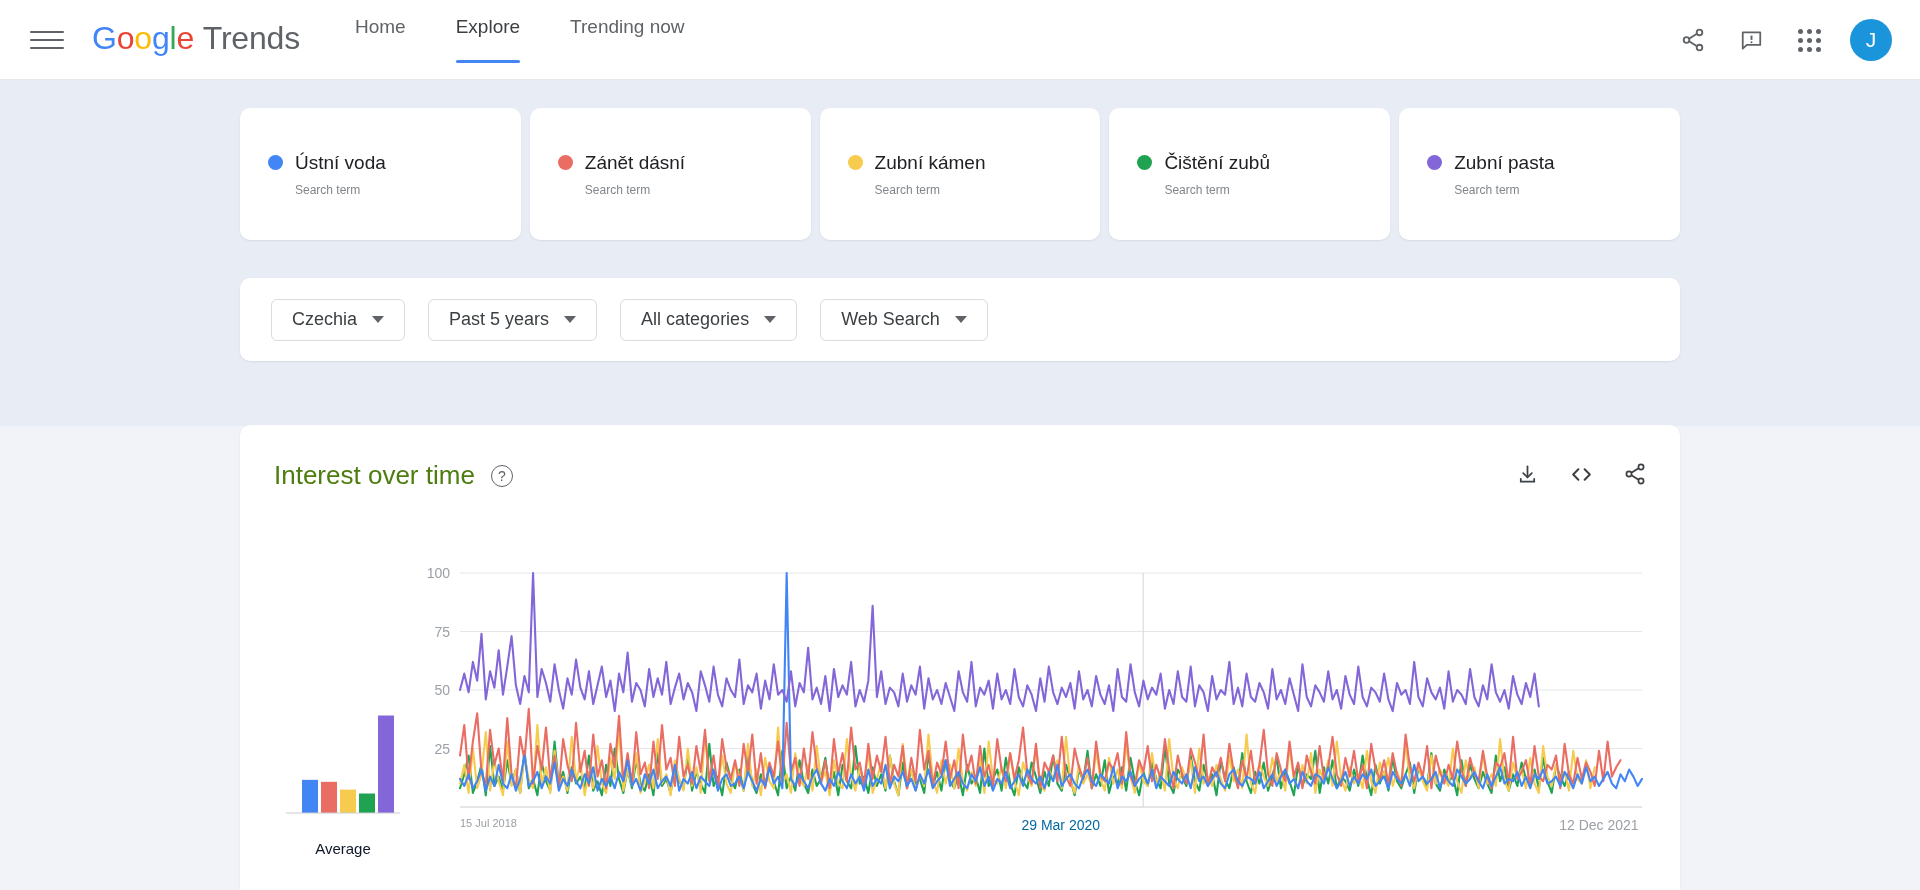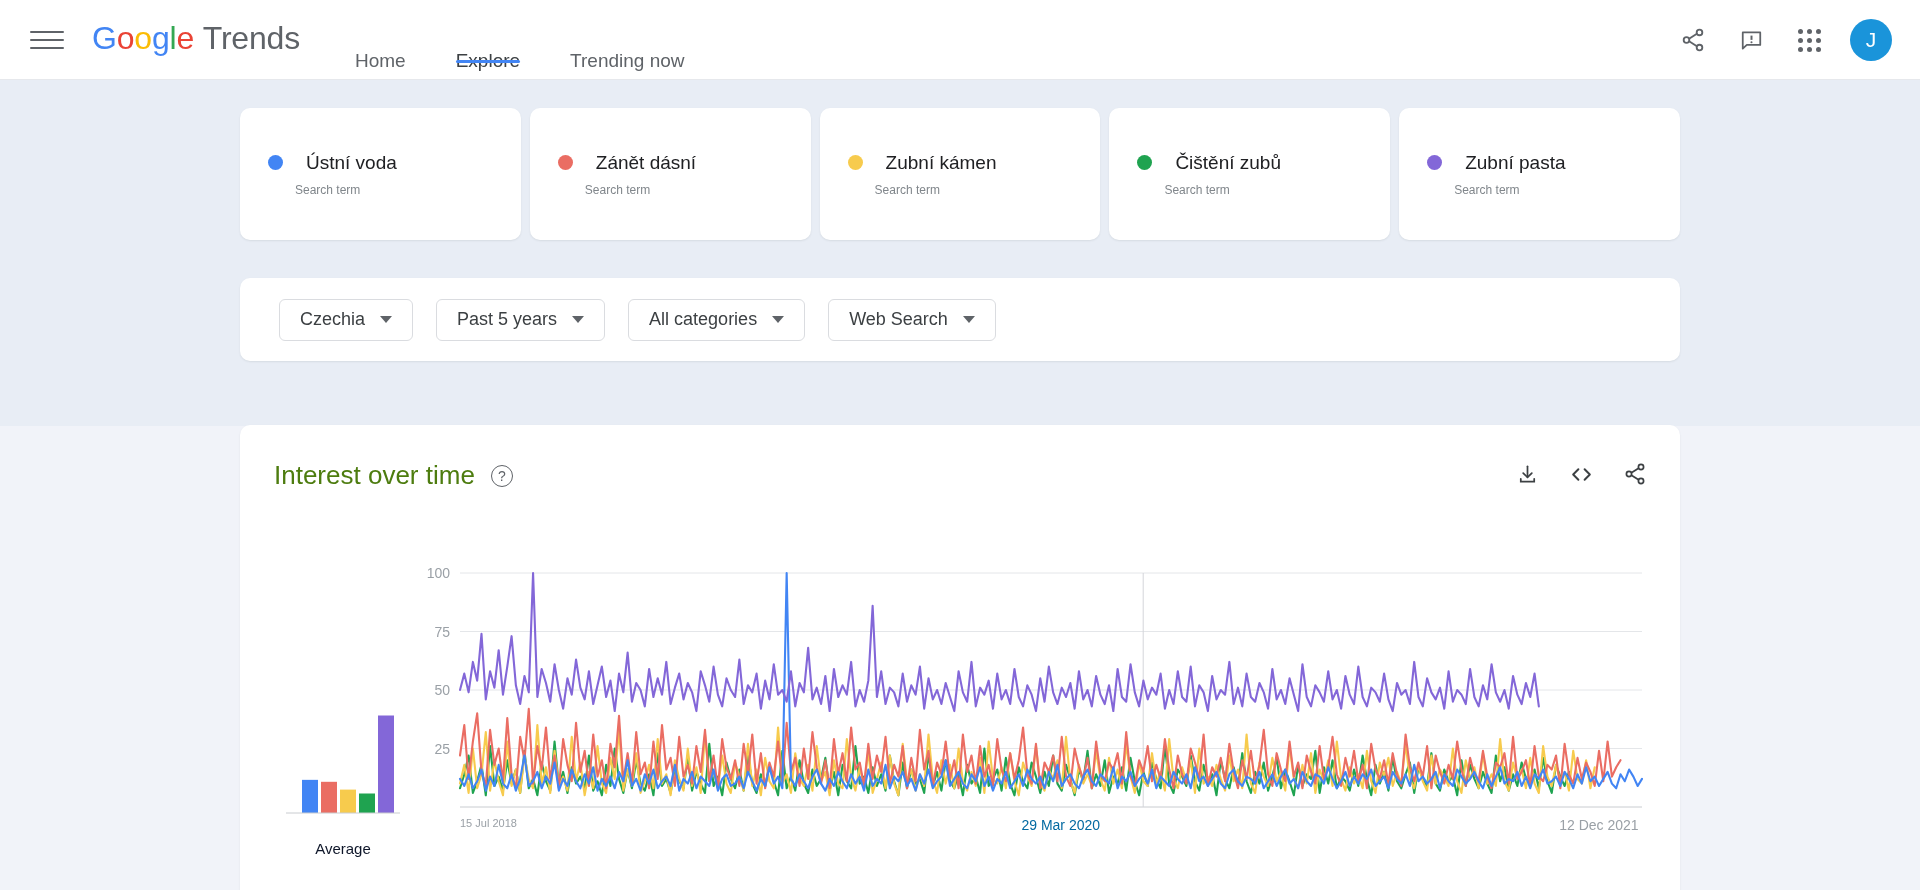--- a/index.html
+++ b/index.html
@@ -24,22 +24,22 @@
   .hamburger span{ display:block; height:2px; background:#5f6368; border-radius:1px; }
 
   .brand{ position:absolute; left:92px; top:20px; font-size:32px; letter-spacing:-.2px; white-space:nowrap;}
   .brand .g1{color:#4285F4}.brand .o1{color:#EA4335}.brand .o2{color:#FBBC05}
   .brand .g2{color:#4285F4}.brand .l{color:#34A853}.brand .e{color:#EA4335}
   .brand .trends{ color:#5f6368; font-weight:400; }
   .brand b{ font-weight:400; }
 
   .navtabs{ position:absolute; left:330px; top:0; height:80px; display:flex; align-items:center; gap:0; }
   .navtab{
-    position:relative; height:80px; display:flex; align-items:flex-end;
-    padding:8px 25px; font-size:19px; color:#5f6368; cursor:pointer; white-space:nowrap;
+    position:relative; height:80px; display:flex; align-items:flex-start;
+    padding:16px 25px; font-size:19px; color:#5f6368; cursor:pointer; white-space:nowrap;
   }
   .navtab.active{ color:#3c4043; }
   .navtab.active::after{
     content:""; position:absolute; left:25px; right:25px; bottom:17px;
     height:3px; background:#4285F4; border-radius:2px;
   }
 
   .topicons{ position:absolute; right:22px; top:0; height:80px; display:flex; align-items:center; gap:0; }
   .ticon{
     width:58px; height:58px; display:flex; align-items:center; justify-content:center;
@@ -58,30 +58,30 @@
   .band-bottom{ position:absolute; left:0; top:426px; width:1920px; height:464px; background:#f1f3f9; }
 
   
   .cards{ position:absolute; left:240px; top:108px; width:1440px; height:132px; display:flex; gap:9px; }
   .card{
     flex:1; background:#fff; border-radius:10px;
     padding:0 28px; display:flex; flex-direction:column; justify-content:center;
     box-shadow:0 1px 2px rgba(60,64,67,.10);
     cursor:pointer;
   }
-  .card-row{ display:flex; align-items:center; gap:23px; }
+  .card-row{ display:flex; align-items:center; gap:12px; }
   .dot{ width:15px; height:15px; border-radius:50%; flex:none; }
   .card-term{ font-size:19px; color:#202124; white-space:nowrap; }
   .card-sub{ font-size:12px; color:#80868b; margin-top:9px; margin-left:27px; }
 
   
   .filterbar{
     position:absolute; left:240px; top:278px; width:1440px; height:83px;
     background:#fff; border-radius:10px; box-shadow:0 1px 2px rgba(60,64,67,.10);
-    display:flex; align-items:center; padding-left:39px; gap:23px;
+    display:flex; align-items:center; padding-left:31px; gap:23px;
   }
   .chip{
     height:42px; border:1px solid #dadce0; border-radius:6px; background:#fff;
     display:flex; align-items:center; gap:15px; padding:0 20px;
     font-size:18px; color:#3c4043; cursor:pointer; white-space:nowrap;
     font-family:"Liberation Sans", sans-serif;
   }
   .caret{ width:0;height:0;border-left:6px solid transparent;border-right:6px solid transparent;
           border-top:7px solid #5f6368; flex:none; }
 

